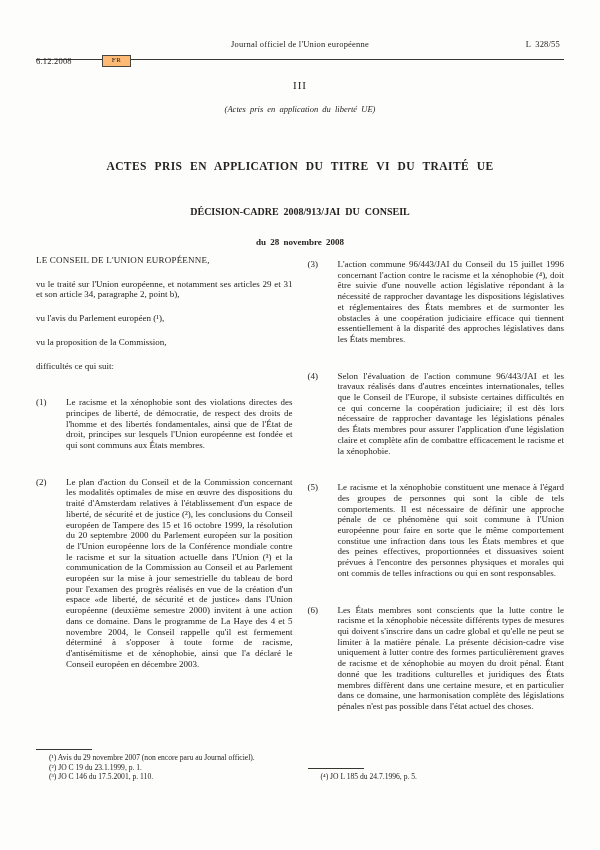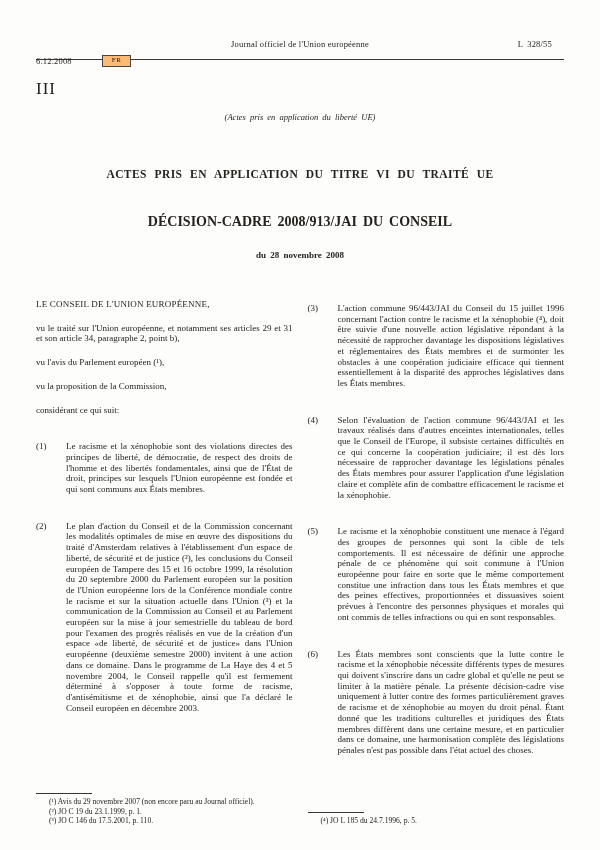--- a/index.html
+++ b/index.html
@@ -36,33 +36,33 @@
   .lang-box {
     display: inline-block;
     border: 1px solid #4a453e;
     padding: 0 9px 1px 9px;
     font-size: 7px;
     letter-spacing: 0.5px;
     line-height: 9px;
     background: #fdba74;
   }
   .header-right {
-    position: absolute; right: 12px; top: 1px;
+    position: absolute; right: 4px; top: 1px;
     word-spacing: 2px;
   }
   .header-rule {
     border: none;
     border-top: 1.6px solid #39352f;
     margin: 5px 0 0 0;
   }
 
   
   .section-numeral {
-    text-align: left;
-    font-size: 17px;
+    text-align: center;
+    font-size: 11px;
     letter-spacing: 1px;
     margin-top: 19px;
   }
   .section-note {
     text-align: center;
     font-style: italic;
     font-size: 8.5px;
     word-spacing: 2px;
     margin-top: 13px;
   }
@@ -70,21 +70,21 @@
     text-align: center;
     font-size: 11.5px;
     word-spacing: 4.5px;
     letter-spacing: 0.4px;
     margin-top: 46px;
     font-weight: bold;
   }
   .act-title {
     text-align: center;
     font-weight: bold;
-    font-size: 14px;
+    font-size: 10px;
     word-spacing: 2.5px;
     margin-top: 34px;
   }
   .act-date {
     text-align: center;
     font-weight: bold;
     font-size: 9px;
     word-spacing: 2px;
     margin-top: 20px;
   }
@@ -95,21 +95,21 @@
     word-spacing: 2.5px;
     line-height: 1.35;
     max-width: 462px;
     margin: 9px auto 0 auto;
   }
 
   
   .columns {
     display: flex;
     gap: 15px;
-    margin-top: 39px;
+    margin-top: 8px;
     height: 527px;
   }
   .column {
     flex: 1 1 0;
     display: flex;
     flex-direction: column;
     font-size: 9px;
     line-height: 10.7px;
     text-align: justify;
   }
@@ -163,21 +163,21 @@
   <div class="act-title">DÉCISION-CADRE 2008/913/JAI DU CONSEIL</div>
   <div class="act-date">du 28 novembre 2008</div>
 
   <div class="columns">
 
     <div class="column">
       <p class="preamble-p caps">LE CONSEIL DE L'UNION EUROPÉENNE,</p>
       <p class="preamble-p">vu le traité sur l'Union européenne, et notamment ses articles 29 et 31 et son article 34, paragraphe 2, point b),</p>
       <p class="preamble-p">vu l'avis du Parlement européen (¹),</p>
       <p class="preamble-p">vu la proposition de la Commission,</p>
-      <p class="preamble-p">considérant ce qui suit:</p>
+      <p class="preamble-p">difficultés ce qui suit:</p>
 
       <div class="recital recital-gap">
         <span class="recital-num">(1)</span>
         <span class="recital-text">Le racisme et la xénophobie sont des violations directes des principes de liberté, de démocratie, de respect des droits de l'homme et des libertés fondamentales, ainsi que de l'État de droit, principes sur lesquels l'Union européenne est fondée et qui sont communs aux États membres.</span>
       </div>
       <div class="recital recital-gap">
         <span class="recital-num">(2)</span>
         <span class="recital-text">Le plan d'action du Conseil et de la Commission concernant les modalités optimales de mise en œuvre des dispositions du traité d'Amsterdam relatives à l'établissement d'un espace de liberté, de sécurité et de justice (²), les conclusions du Conseil européen de Tampere des 15 et 16 octobre 1999, la résolution du 20 septembre 2000 du Parlement européen sur la position de l'Union européenne lors de la Conférence mondiale contre le racisme et sur la situation actuelle dans l'Union (³) et la communication de la Commission au Conseil et au Parlement européen sur la mise à jour semestrielle du tableau de bord pour l'examen des progrès réalisés en vue de la création d'un espace «de liberté, de sécurité et de justice» dans l'Union européenne (deuxième semestre 2000) invitent à une action dans ce domaine. Dans le programme de La Haye des 4 et 5 novembre 2004, le Conseil rappelle qu'il est fermement déterminé à s'opposer à toute forme de racisme, d'antisémitisme et de xénophobie, ainsi que l'a déclaré le Conseil européen en décembre 2003.</span>
       </div>
 

